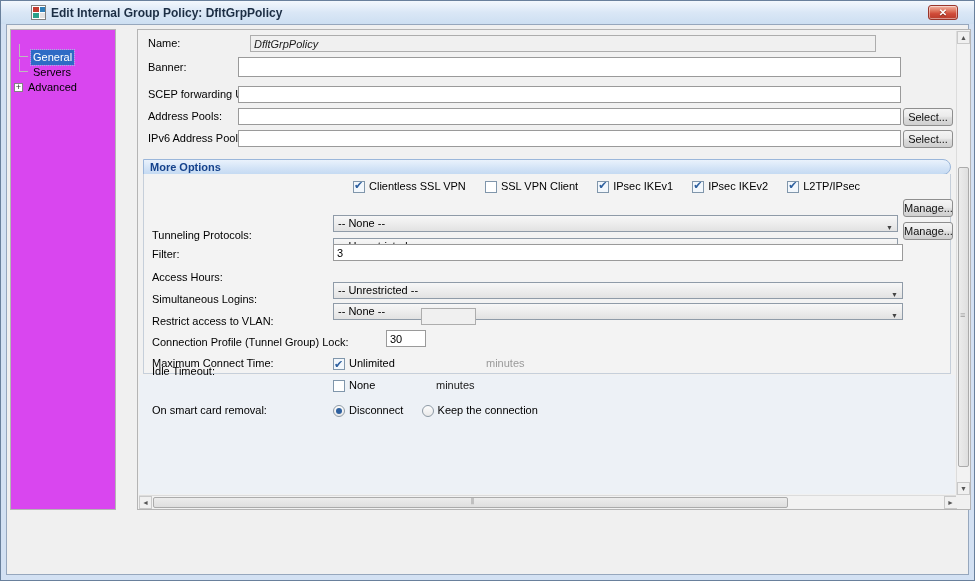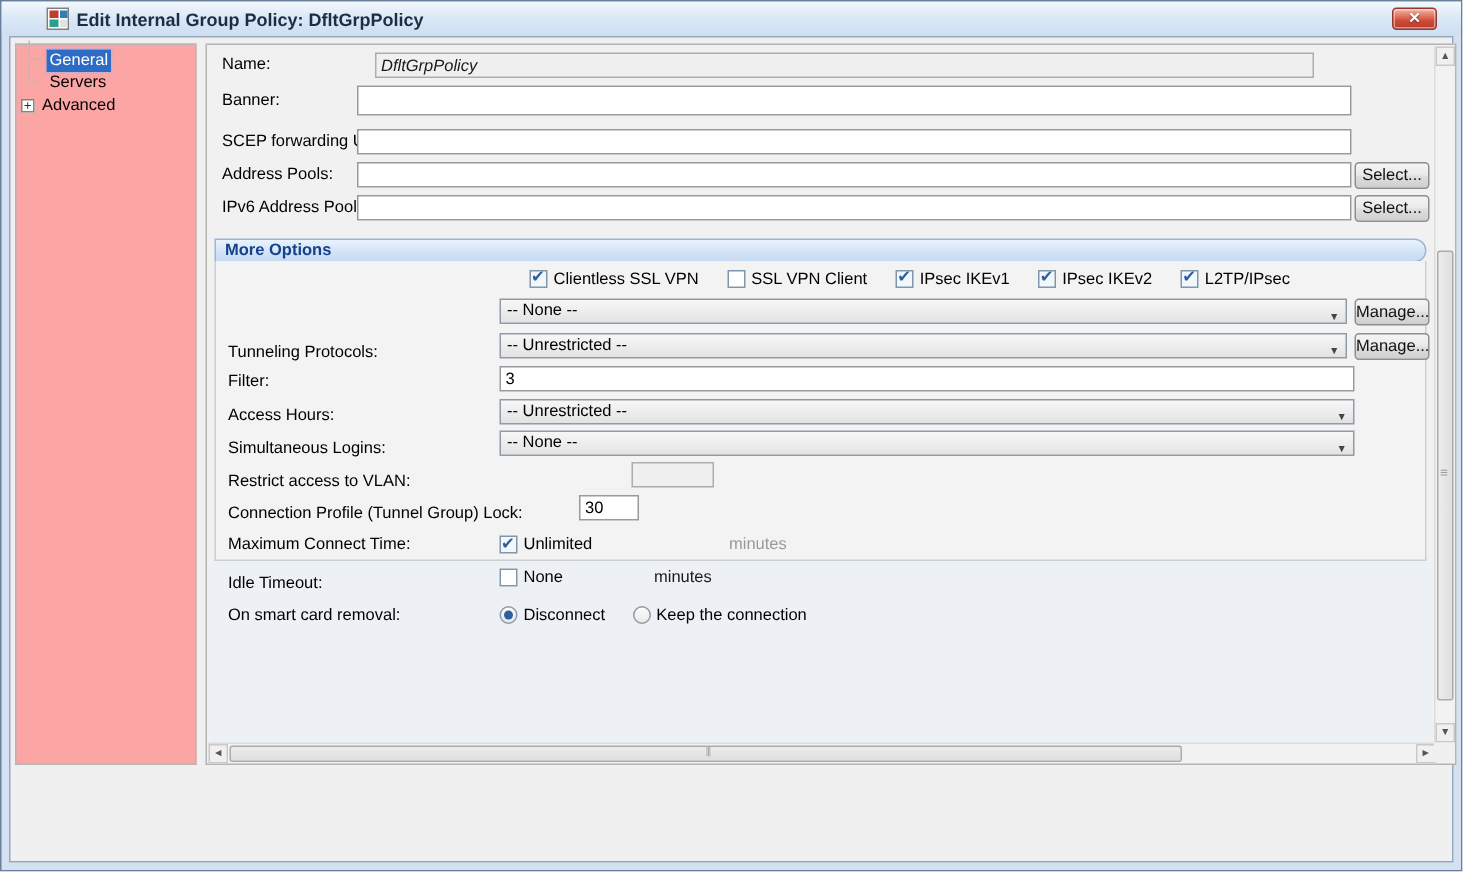--- a/index.html
+++ b/index.html
@@ -25,22 +25,22 @@
     background:linear-gradient(#f2b5a4, #dd7059 40%, #cf4a38 60%, #b93c2b);
     box-shadow:inset 0 0 0 1px rgba(255,255,255,.45); cursor:pointer; }
   .close-btn::after { content:"✕"; position:absolute; left:0; right:0; top:0; text-align:center;
     color:#fff; font-size:10px; line-height:14px; font-weight:bold; text-shadow:0 1px 1px #7c2014; }
 
   
   .client { position:absolute; left:5px; top:23px; width:963px; height:551px;
     background:#f0f0f0; border:1px solid #96a7bd; }
 
   
-  .tree { position:absolute; left:3px; top:4px; width:121px; height:481px;
-    background:#fca5a5; border:1px solid #b4b4b4; padding-top:3px; }
+  .tree { position:absolute; left:3px; top:4px; width:106px; height:481px;
+    background:#d946ef; border:1px solid #b4b4b4; padding-top:20px; }
   .tree-item { position:relative; height:15px; line-height:15px; white-space:nowrap; cursor:default; }
   .tree-item .guide { position:absolute; left:8px; top:-6px; width:9px; height:13px;
     border-left:1px solid #bcbcbc; border-bottom:1px solid #bcbcbc; }
   .tree-item .lbl { position:absolute; left:20px; top:0; padding:0 2px; }
   .tree-item.selected .lbl { background:#2e6bc5; color:#fff; outline:1px dotted #9db9e4; }
   .expander { position:absolute; left:3px; top:3px; width:9px; height:9px;
     border:1px solid #848484; background:#fff; }
   .expander::after { content:"+"; position:absolute; left:0; top:-2px; width:7px;
     text-align:center; font-size:9px; line-height:11px; color:#333; }
   .tree-item.root .lbl { left:15px; }
@@ -53,21 +53,21 @@
   .flabel { position:absolute; left:10px; line-height:17px; white-space:nowrap; }
   .glabel { position:absolute; left:14px; line-height:17px; white-space:nowrap;margin-top:47px; }
 
   input.field { position:absolute; height:17px; border:1px solid #9a9a9a; background:#fff;
     font-family:"Liberation Sans", sans-serif; font-size:11px; padding:0 3px; }
   input.field.tall { height:20px; }
   input.field:disabled, input.field.gray { background:#f0f0f0; color:#1a1a1a; border-color:#adadad; }
 
   .combo { position:absolute; height:17px; border:1px solid #8f9ba8;
     background:linear-gradient(#f7f7f7, #ebebeb 60%, #e2e2e2);
-    line-height:15px; padding:0 18px 0 4px; cursor:default; overflow:hidden; }
+    line-height:15px; padding:0 18px 0 4px; cursor:default; overflow:hidden;margin-top:16px; }
   .combo::after { content:"▼"; position:absolute; right:4px; top:4px; font-size:7px; color:#444; }
 
   .btn { position:absolute; height:18px; border:1px solid #8e8e8e; border-radius:3px;
     background:linear-gradient(#f4f4f4, #ebebeb 45%, #dddddd 55%, #cfcfcf);
     font-family:"Liberation Sans", sans-serif; font-size:11px; text-align:center;
     line-height:16px; cursor:pointer; color:#111; }
 
   
   .mo-bar { position:absolute; left:5px; top:129px; width:808px; height:16px;
     border:1px solid #9ab6da; border-radius:0 8px 8px 0;
@@ -226,21 +226,21 @@
         <span>-- None --</span>
       </div>
 
       <span class="glabel" style="top:278px">Maximum Connect Time:</span>
       <span class="glabel" style="top:278px; left:195px">
         <span class="cb checked"></span><span class="cb-lbl">Unlimited</span>
       </span>
       <input class="field gray" style="top: 278px; left: 283px; width: 55px;" readonly="" value="">
       <span class="glabel unit dim" style="top:278px; left:348px">minutes</span>
 
-      <span class="glabel" style="top:304px">Idle Timeout:</span>
+      <span class="glabel" style="top:286px">Idle Timeout:</span>
       <span class="glabel" style="top:300px; left:195px">
         <span class="cb"></span><span class="cb-lbl">None</span>
       </span>
       <input class="field" style="top: 300px; left: 248px; width: 40px;" value="30">
       <span class="glabel unit" style="top:300px; left:298px">minutes</span>
 
       <span class="glabel" style="top:325px">On smart card removal:</span>
       <span class="glabel" style="top:325px; left:195px">
         <span class="radio selected"></span><span class="cb-lbl">Disconnect</span>
         <span style="display:inline-block; width:12px"></span>

